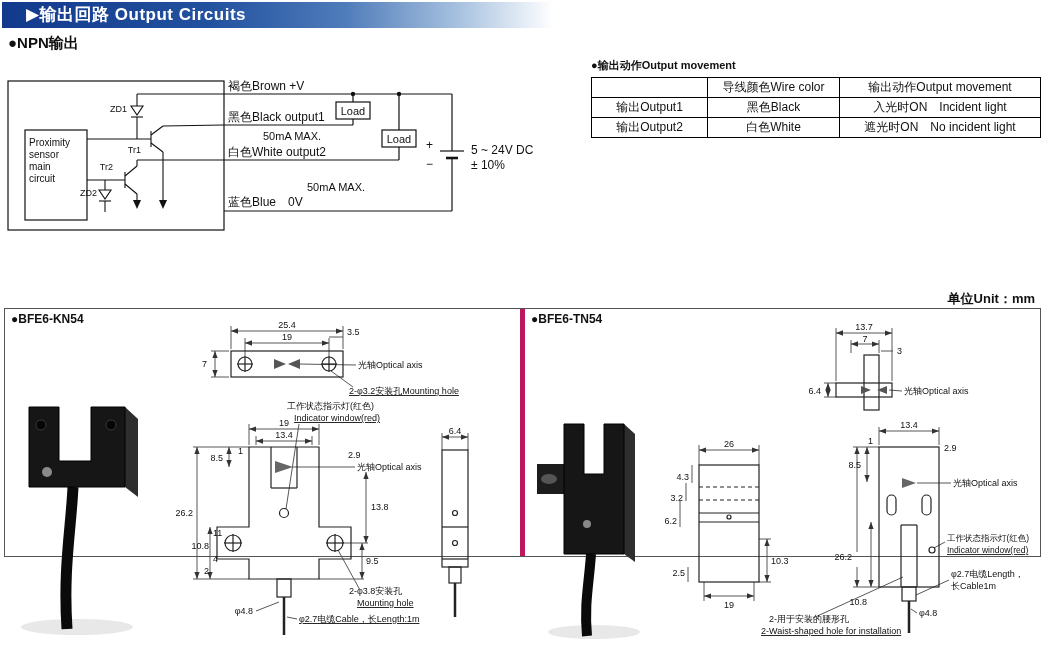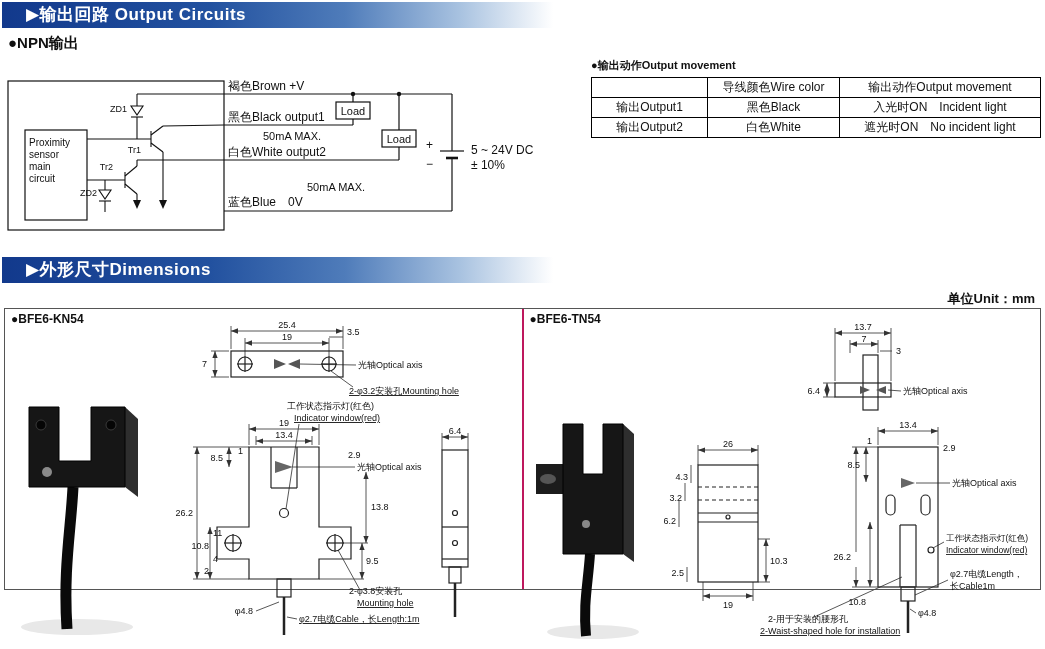--- a/index.html
+++ b/index.html
@@ -12,23 +12,23 @@
     color:#fff; font-size:17px; font-weight:bold; padding-left:24px; letter-spacing:.5px;
     background:linear-gradient(90deg,#12398c 0%,#22519f 20%,#4f7cba 33%,#a8c2e0 44%,#ffffff 53%);
   }
   .npn-title { position:absolute; left:8px; top:34px; font-size:15px; font-weight:bold; }
   .out-sec { position:absolute; left:591px; top:58px; width:450px; }
   .out-title { font-size:11px; font-weight:bold; margin-bottom:4px; }
   table.outs { border-collapse:collapse; width:450px; font-size:12px; table-layout:fixed;border-radius:16px; }
   table.outs th, table.outs td { border:1px solid #000; height:20px; text-align:center; font-weight:normal; padding:0 4px; overflow:hidden; white-space:nowrap; }
   table.outs td.left { text-align:center;margin-top:11px; }
   .unit { position:absolute; right:10px; top:290px; font-size:13px; font-weight:bold;text-align:right; }
-  .panels { position:absolute; left:4px; top:308px; width:1037px; height:282px; border:1px solid #555; display:flex; background:#fff; }
+  .panels { position:absolute; left:4px; top:308px; width:1037px; height:249px; border:1px solid #555; display:flex; background:#fff; }
   .panel { flex:1; position:relative; }
-  .panel + .panel { border-left:2px solid #be185d;text-align:right; }
+  .panel + .panel { border-left:5px solid #be185d;text-align:right; }
   .panel-title { position:absolute; left:6px; top:3px; font-size:12px; font-weight:bold; }
   svg text { font-family:"Liberation Sans","DejaVu Sans",sans-serif; fill:#111; }
   .d9  { font-size:9px; }
   .d85 { font-size:8.5px; }
   .d10 { font-size:10px; }
   .d11 { font-size:11px; }
   .d12 { font-size:12px; }
 </style>
 </head>
 <body>
@@ -138,21 +138,20 @@
         </tr>
         <tr>
           <td>输出Output2</td>
           <td>白色White</td>
           <td class="left">遮光时ON　No incident light</td>
         </tr>
       </tbody>
     </table>
   </div>
 
-  <div class="banner" style="top:257px">▶外形尺寸Dimensions</div>
 
   <div class="unit">单位Unit：mm</div>
 
   <div class="panels">
 
     <div class="panel">
       <div class="panel-title">●BFE6-KN54</div>
 
       <svg class="abs" style="left:2px;top:70px" width="145" height="262" viewBox="0 0 145 262">
         <ellipse cx="70" cy="248" rx="56" ry="8" fill="#e8e8e8"></ellipse>

